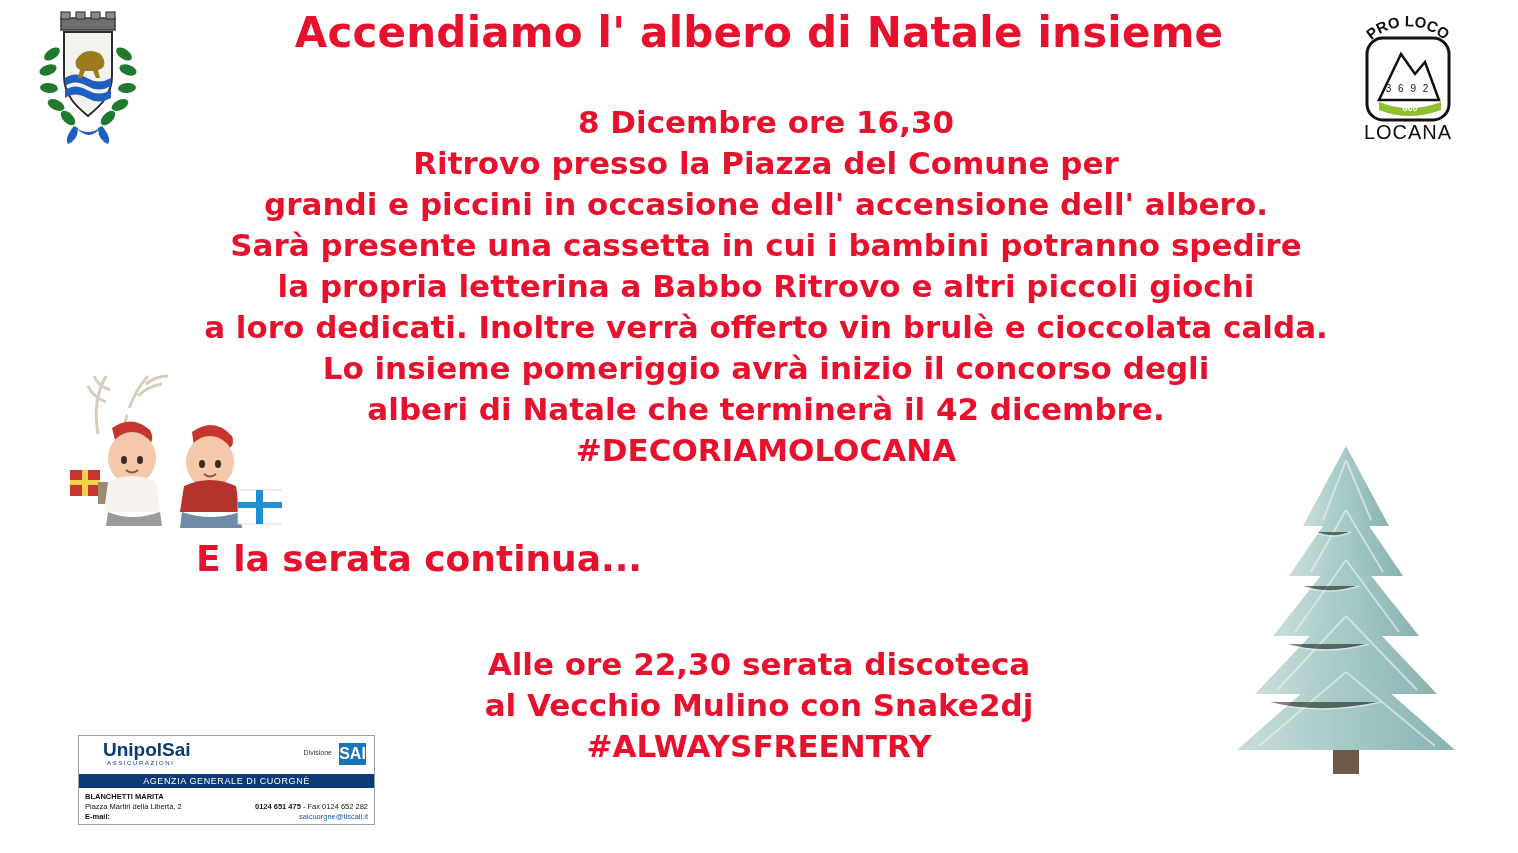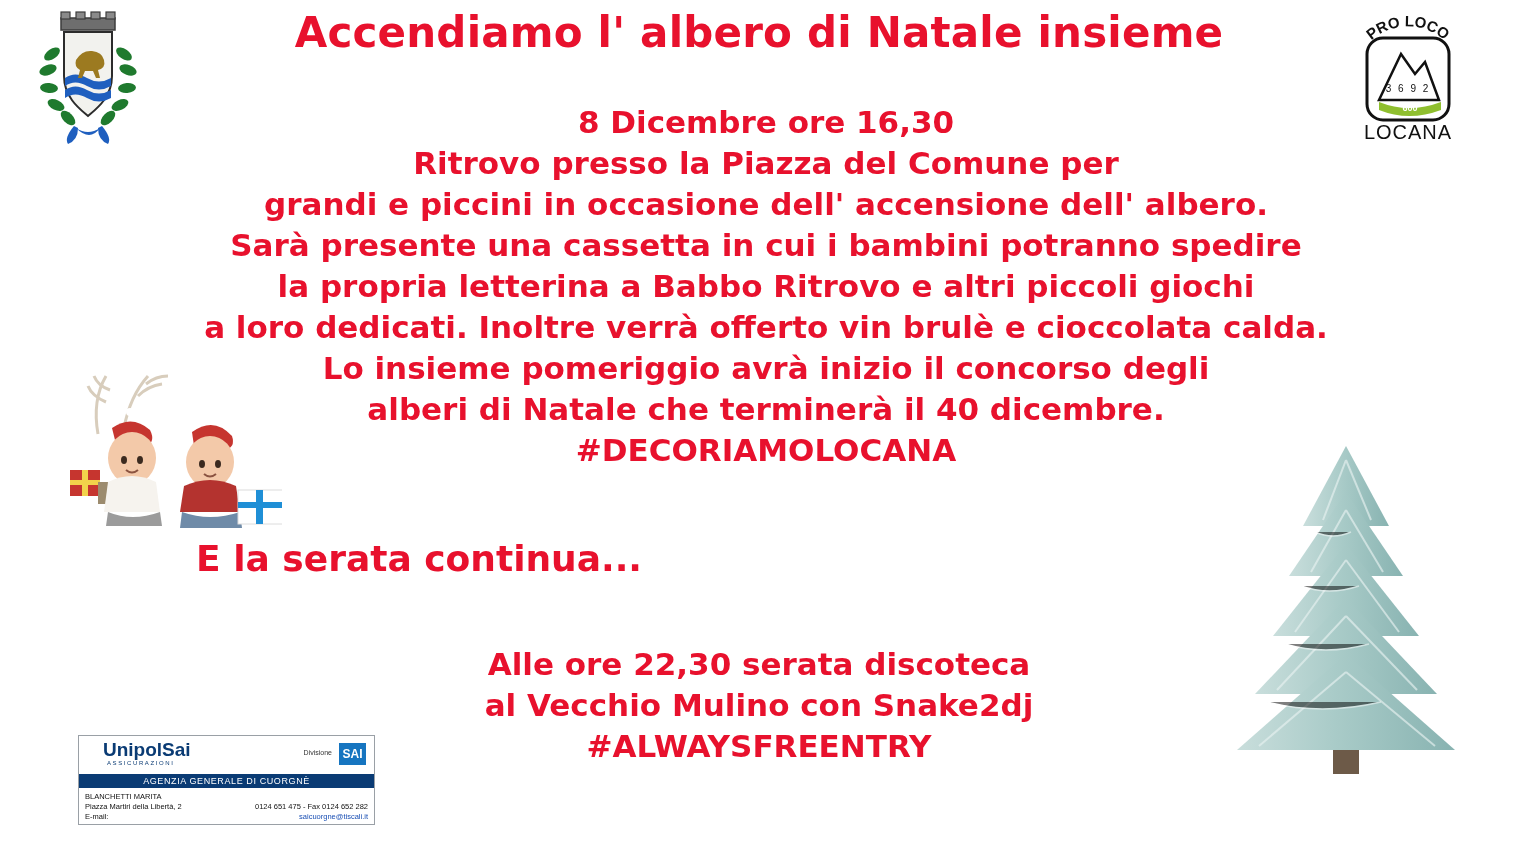--- a/index.html
+++ b/index.html
@@ -145,21 +145,21 @@
     font-family: "Liberation Sans", sans-serif;
   }
   .unipol-sai {
     position: absolute;
     right: 8px;
     top: 7px;
     width: 27px;
     height: 22px;
     background: #1675c0;
     color: #ffffff;
-    font-size: 12px;
+    font-size: 16px;
     font-weight: bold;
     text-align: center;
     line-height: 22px;
     font-family: "Liberation Sans", sans-serif;
   }
   .unipol-bar {
     background: #0a3b74;
     color: #ffffff;
     font-size: 9px;
     font-weight: normal;
@@ -168,21 +168,21 @@
     padding: 2px 0;
     font-family: "Liberation Sans", sans-serif;
   }
   .unipol-info {
     padding: 4px 6px 0 6px;
     font-size: 7.5px;
     color: #111111;
     line-height: 10px;
     font-family: "Liberation Sans", sans-serif;
   }
-  .unipol-info .b { font-weight: normal; }
+  .unipol-info .b { font-weight: bold; }
   .unipol-row {
     display: flex;
     justify-content: space-between;
   }
   .unipol-row span { white-space: nowrap; }
   .unipol-mail { color: #1a4fb4; }
 </style>
 </head>
 <body>
 
@@ -253,21 +253,21 @@
   <div class="title">Accendiamo l' albero di Natale insieme</div>
 
   <div class="body-text">
     <div>8 Dicembre ore 16,30</div>
     <div>Ritrovo presso la Piazza del Comune per</div>
     <div>grandi e piccini in occasione dell' accensione dell' albero.</div>
     <div>Sarà presente una cassetta in cui i bambini potranno spedire</div>
     <div>la propria letterina a Babbo Ritrovo e altri piccoli giochi</div>
     <div>a loro dedicati. Inoltre verrà offerto vin brulè e cioccolata calda.</div>
     <div>Lo insieme pomeriggio avrà inizio il concorso degli</div>
-    <div>alberi di Natale che terminerà il 40 dicembre.</div>
+    <div>alberi di Natale che terminerà il 42 dicembre.</div>
     <div>#DECORIAMOLOCANA</div>
   </div>
 
   <div class="kids">
     <svg width="230" height="175" viewBox="0 0 230 175">
 
       <g stroke="#d8cdbc" stroke-width="3" fill="none">
         <path d="M46 72 q-6 -34 8 -58"></path>
         <path d="M54 40 q-14 -6 -18 -16"></path>
         <path d="M58 28 q-12 -4 -16 -14"></path>

